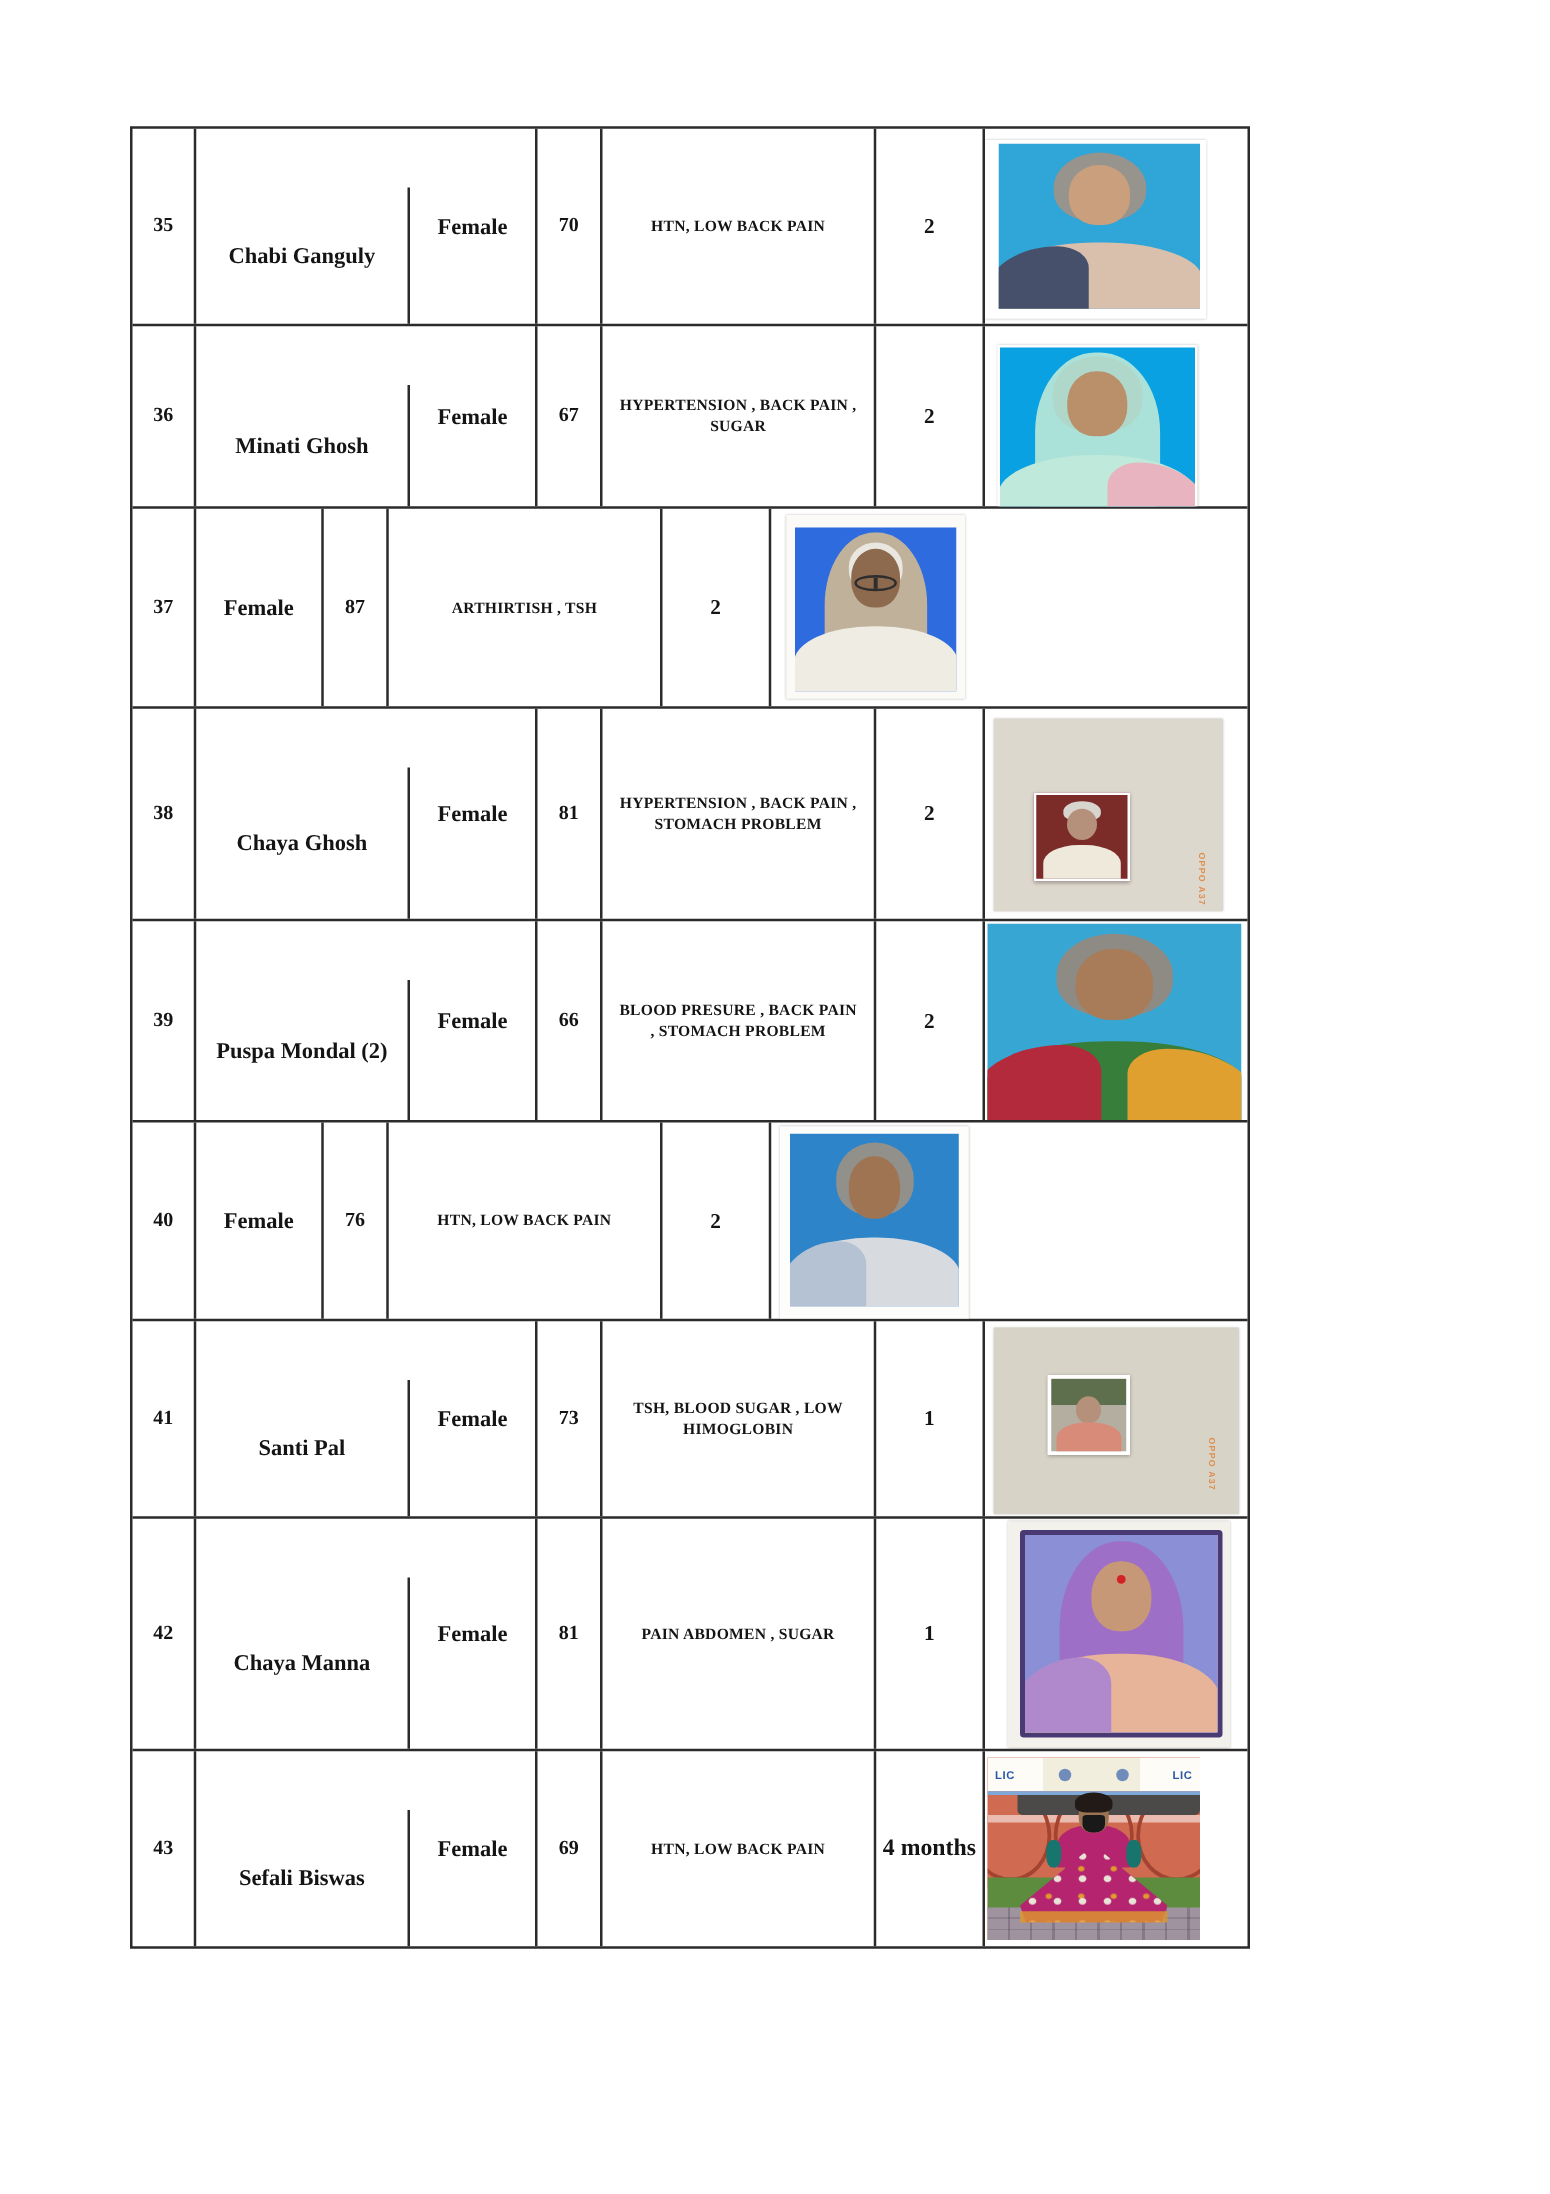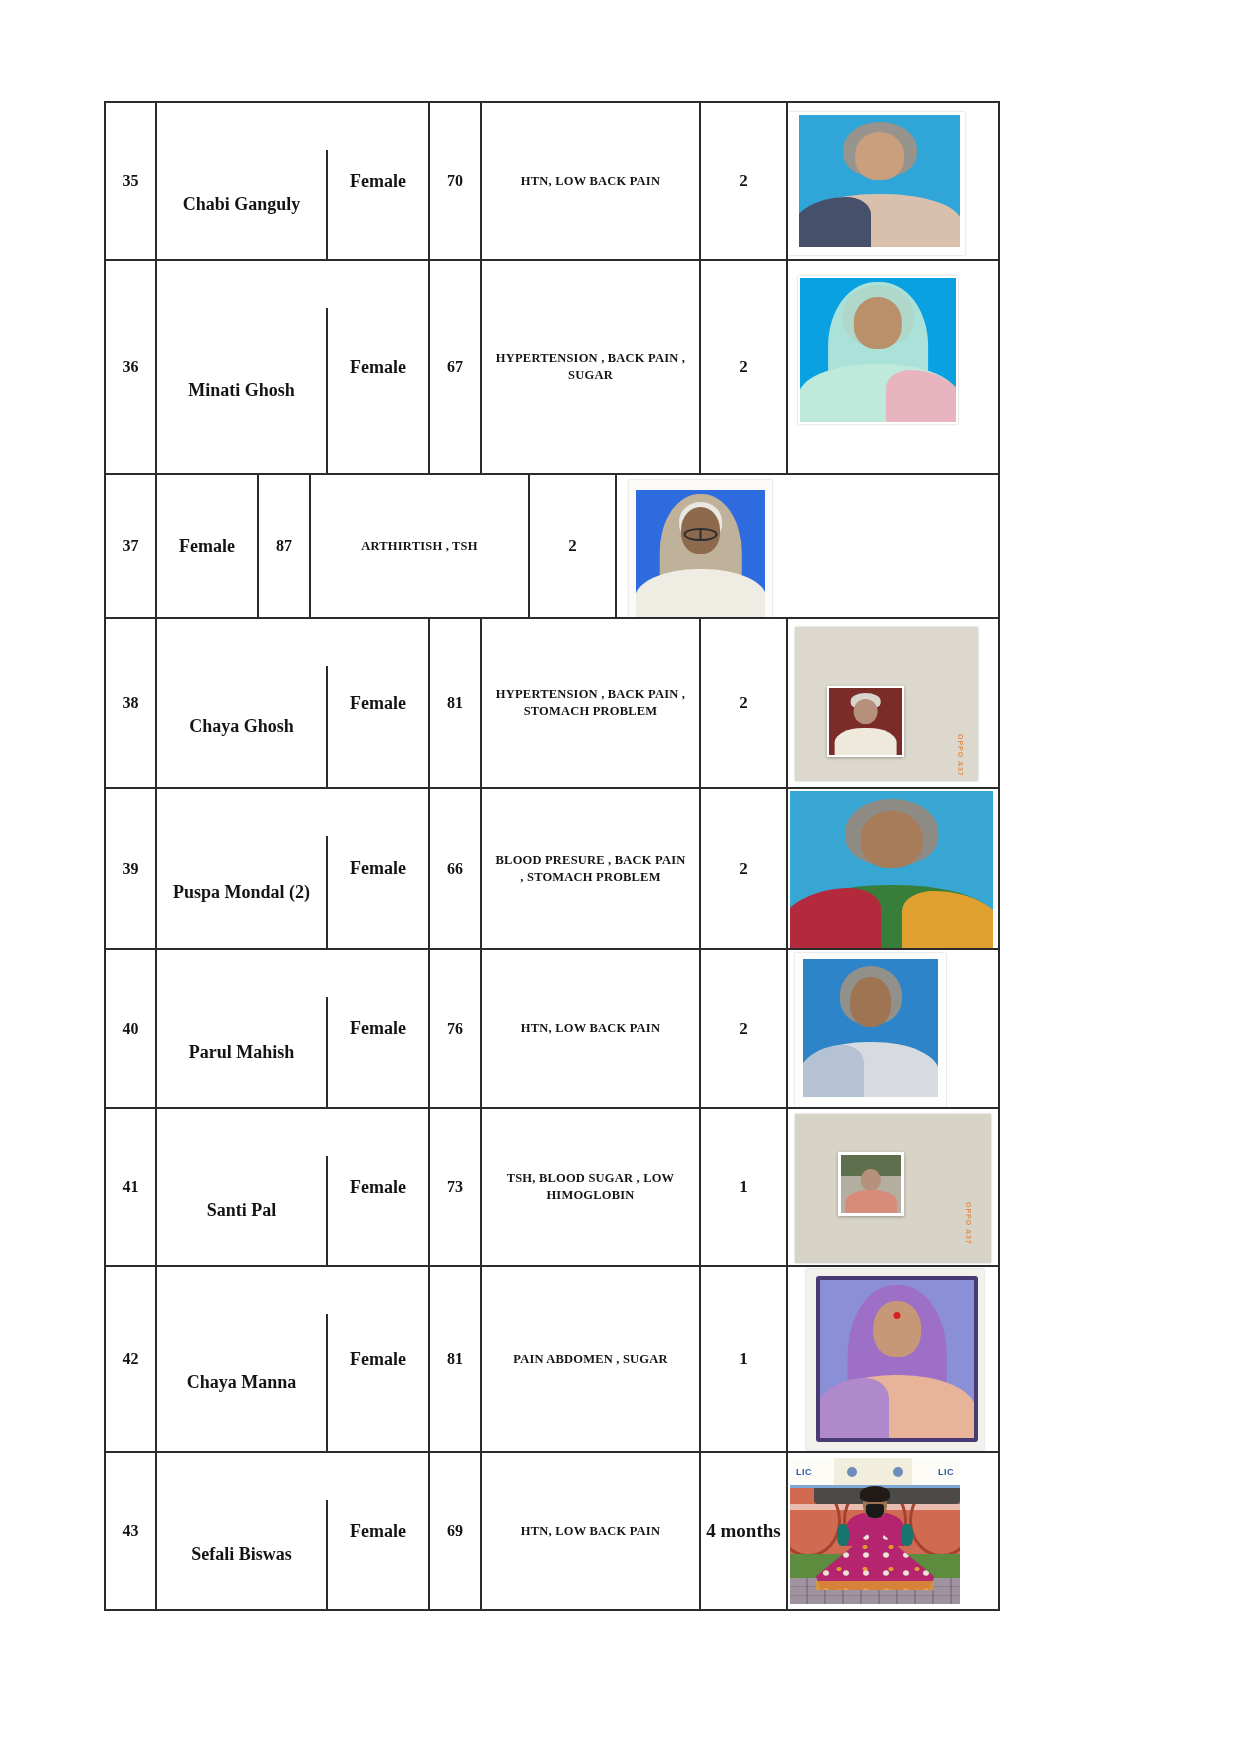--- a/index.html
+++ b/index.html
@@ -8,21 +8,21 @@
     font-family:"Liberation Serif","DejaVu Serif",serif;
     font-weight:700;color:#141414;
     -webkit-font-smoothing:antialiased;
   }
   .sheet-table{
     position:absolute;left:104px;top:101px;width:892px;
     border:2px solid #2b2b2b;box-sizing:content-box;
   }
   .trow{display:flex;border-bottom:2px solid #2b2b2b;box-sizing:border-box;}
   .trow:last-child{border-bottom:none;}
-  .r35{height:158px}.r36{height:214px}.r37{height:144px}.r38{height:170px}
+  .r35{height:158px}.r36{height:146px}.r37{height:160px}.r38{height:170px}
   .r39{height:161px}.r40{height:159px}.r41{height:158px}.r42{height:186px}
   .r43{height:156px}
   .cell{
     border-right:2px solid #2b2b2b;box-sizing:border-box;
     display:flex;align-items:center;justify-content:center;
     text-align:center;overflow:hidden;
   }
   .cell:last-child{border-right:none;}
   .c-serial{width:51px;font-size:16px;}
   .c-name{width:171px;font-size:18px;padding:0 4px;margin-top:47px;}
@@ -288,23 +288,20 @@
           <div class="drape2"></div>
         </div>
       </div>
     </div>
   </div>
 
   <div class="trow r40">
     <div class="cell c-serial">
         <span>40</span>
       </div>
-    <div class="cell c-name">
-        <span>Parul Mahish</span>
-      </div>
     <div class="cell c-gender">
         <span>Female</span>
       </div>
     <div class="cell c-age">
         <span>76</span>
       </div>
     <div class="cell c-cond">
         <span>HTN, LOW BACK PAIN</span>
       </div>
     <div class="cell c-dur">

